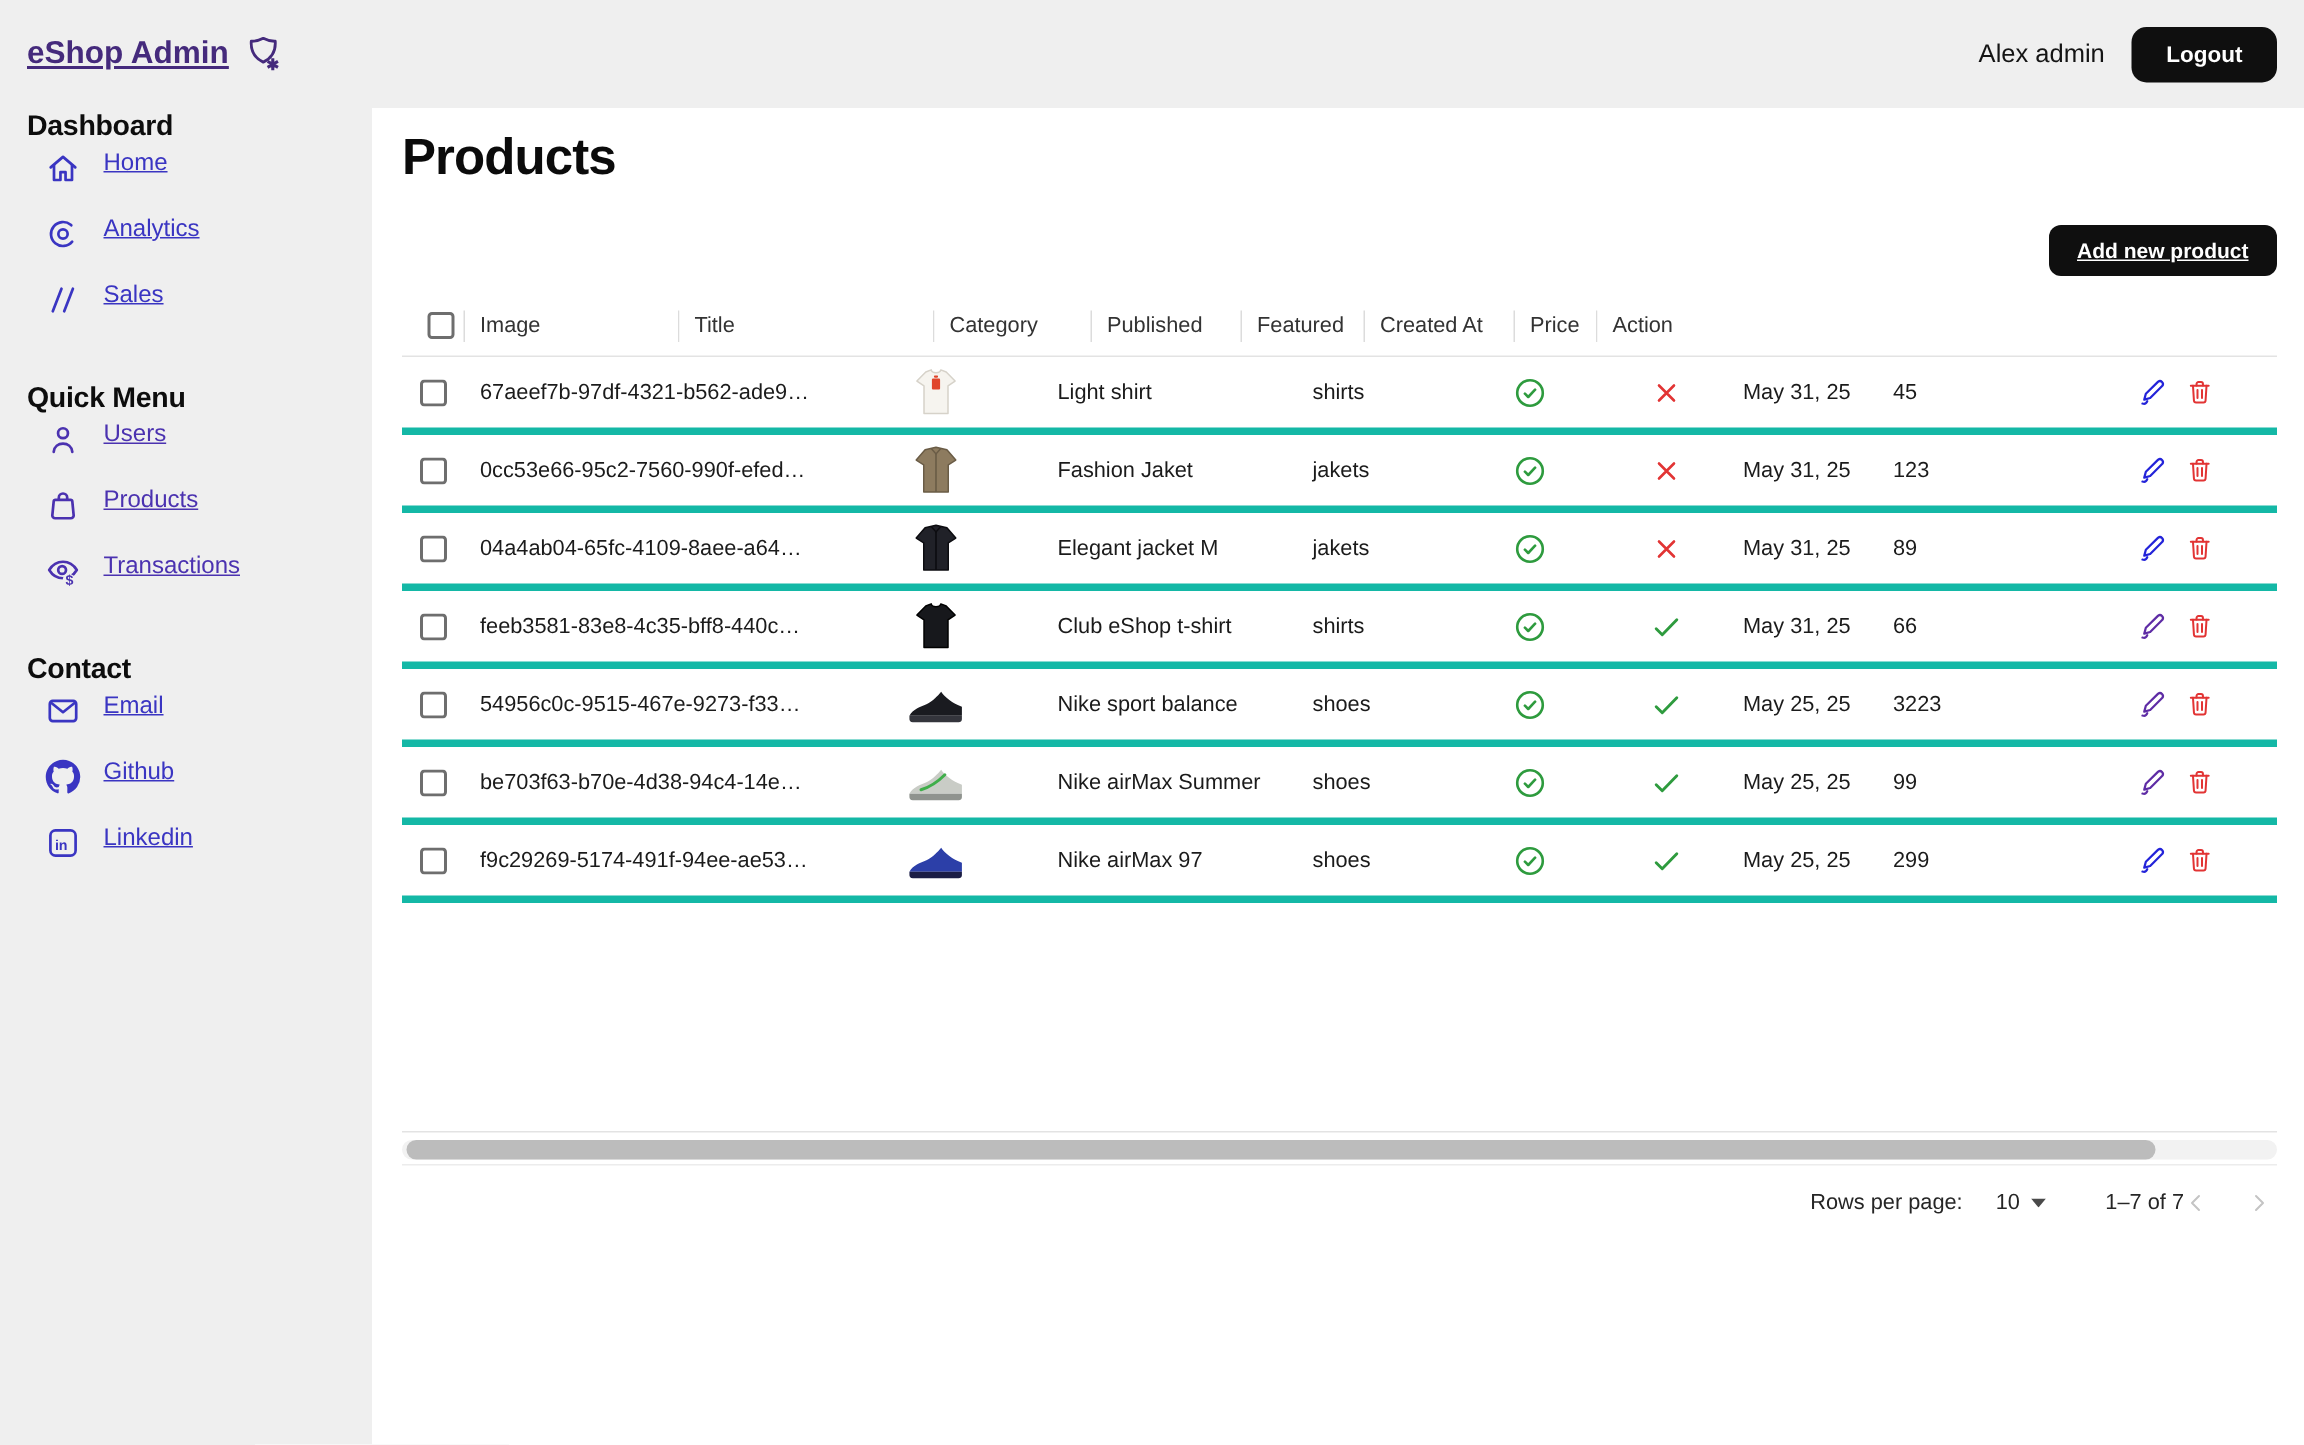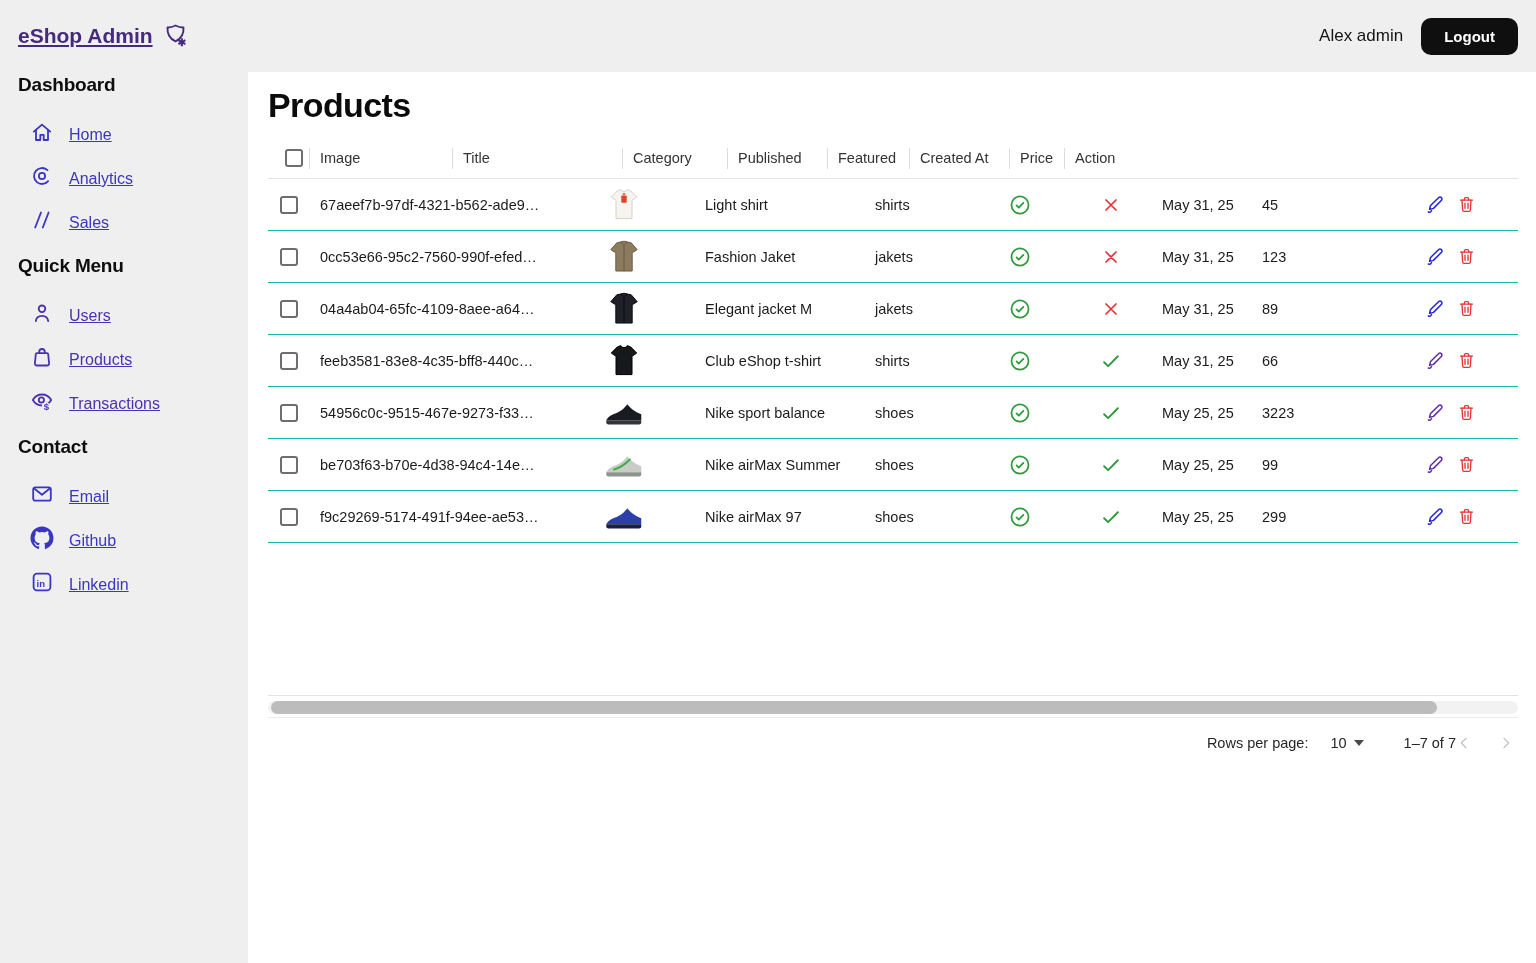--- a/index.html
+++ b/index.html
@@ -19,40 +19,40 @@
   .brand .brand-icon{display:flex;color:var(--brand-purple)}
   .topbar-right{position:absolute;top:0;right:18px;height:72px;display:flex;align-items:center;gap:18px}
   .user-name{font-size:17px;color:#141414}
   .logout-btn{background:var(--button-bg);color:#fff;border:none;border-radius:10px;
               padding:10px 23px;font-size:15px;font-weight:700;font-family:inherit;cursor:pointer}
 
   
   .sidebar{position:absolute;left:0;top:72px;width:284px;bottom:0;padding:2px 14px 0 18px}
   .section{margin-bottom:23px}
   .section h2{font-size:19px;font-weight:700;color:#0d0d0d;margin-bottom:4px;letter-spacing:-.2px}
-  .nav-item{display:flex;align-items:flex-end;gap:15px;height:44px;padding-left:12px;
+  .nav-item{display:flex;align-items:flex-start;gap:15px;height:44px;padding-left:12px;
             color:var(--link-indigo);font-size:16px}
   .nav-item .nav-label{text-decoration:underline}
   .section.quick .nav-item{color:var(--quickmenu-purple)}
   .nav-icon{width:24px;height:24px;display:flex;flex:none}
 
   
   .content{position:absolute;left:248px;top:72px;right:0;bottom:0;background:#fff;padding:14px 18px 0 20px}
   .page-title{font-size:34px;font-weight:800;color:#0b0b0b;letter-spacing:-.6px}
   .add-row{display:flex;justify-content:flex-end;margin-top:25px}
   .add-btn{background:var(--button-bg);border:none;border-radius:8px;padding:9px 19px;cursor:pointer}
   .add-btn span{color:#fff;font-size:14px;font-weight:700;text-decoration:underline;font-family:inherit}
 
   
   .grid{margin-top:13px}
   .grid-header{display:flex;height:41px;align-items:center;border-bottom:1px solid #e3e3e3;
                color:#333;font-size:14.5px;font-weight:500}
   .grid-header .cell{position:relative;height:100%;display:flex;align-items:center;padding-left:10px}
   .grid-header .cell:not(:last-child)::after{content:"";position:absolute;right:0;top:10px;height:21px;width:1px;background:#dcdcdc}
-  .grid-row{display:flex;height:52px;align-items:center;border-bottom:1px solid #14b8a6;font-size:14.5px;color:#1b1b1b}
+  .grid-row{display:flex;height:52px;align-items:center;border-bottom:5px solid #14b8a6;font-size:14.5px;color:#1b1b1b}
   .cell{display:flex;align-items:center;padding-left:10px;overflow:hidden;white-space:nowrap}
   .col-check{width:42px;justify-content:center;padding-left:0}
   .col-id{width:242px}
   .col-image{width:143px}
   .grid-row .col-image{justify-content:center;padding-left:0}
   .col-title{width:170px}
   .col-category{width:105px}
   .col-published{width:100px}
   .col-featured{width:82px}
   .grid-row .col-published,.grid-row .col-featured{justify-content:center;padding-left:0}
@@ -188,20 +188,25 @@
           </svg>
       </span>
       <span class="nav-label">Linkedin</span>
     </a>
   </div>
 </nav>
 
 <main class="content">
   <h1 class="page-title">Products</h1>
 
+  <div class="add-row">
+    <button class="add-btn">
+      <span>Add new product</span>
+    </button>
+  </div>
 
   <div class="grid">
     <div class="grid-header">
       <div class="cell col-check">
           <span class="checkbox"></span>
         </div>
       <div class="cell col-image">Image</div>
       <div class="cell col-title">Title</div>
       <div class="cell col-category">Category</div>
       <div class="cell col-published">Published</div>

